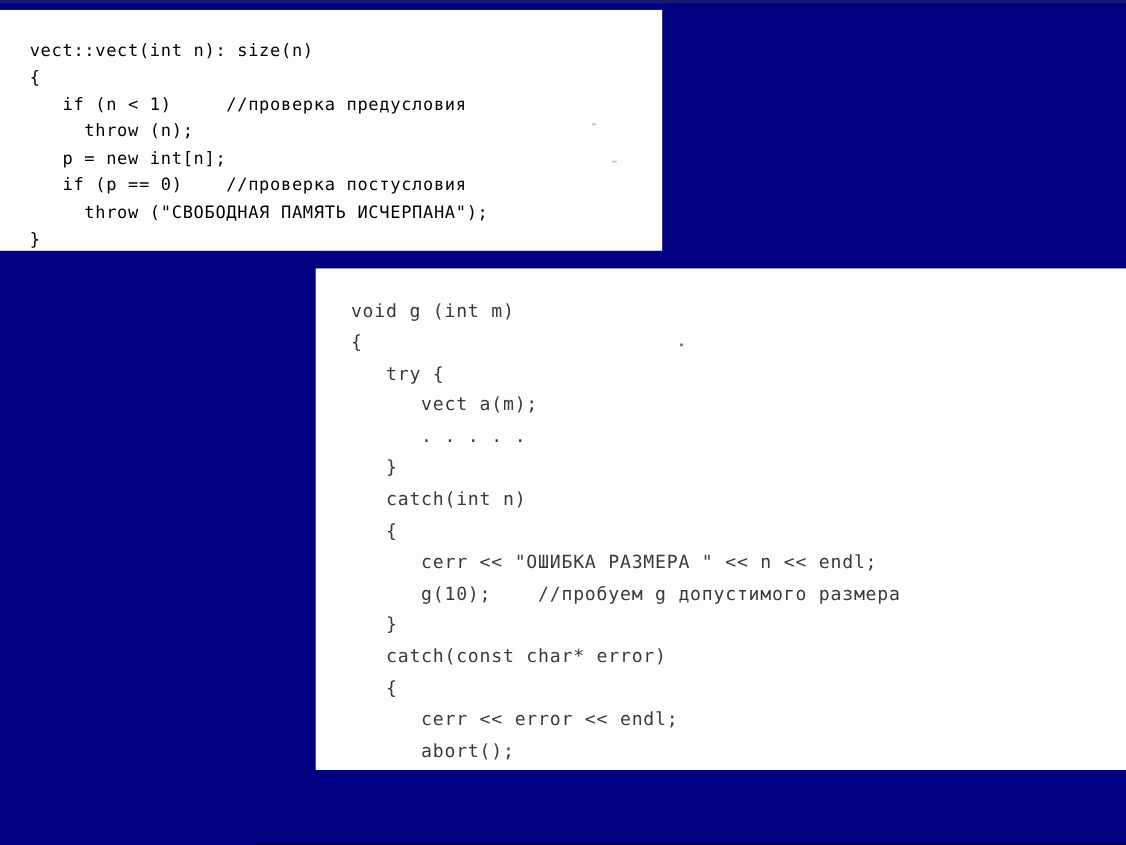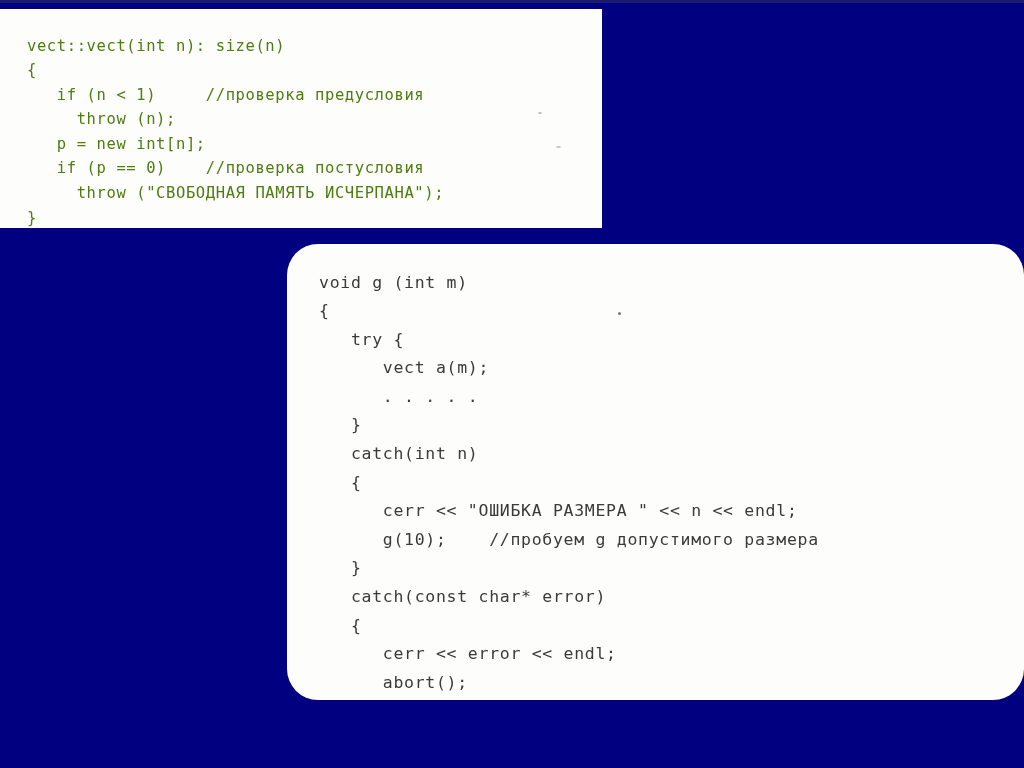--- a/index.html
+++ b/index.html
@@ -38,32 +38,31 @@
     height: 219px;
     background: #fdfdfb;
   }
   #panel-top .code {
     position: absolute;
     left: 27px;
     top: 9px;
     font-size: 15.5px;
     line-height: 24.6px;
     letter-spacing: 0.6px;
-    color: #4d7c0f;
+    color: #000000;
     white-space: pre;
   }
 
   
   #panel-bottom {
     left: 287px;
     top: 244px;
     width: 737px;
     height: 456px;
     background: #fdfdfb;
-    border-radius: 31px;
   }
   #panel-bottom .code {
     position: absolute;
     left: 32px;
     top: 8px;
     font-size: 16.5px;
     line-height: 28.6px;
     letter-spacing: 0.7px;
     color: #3a3a3a;
     white-space: pre;

